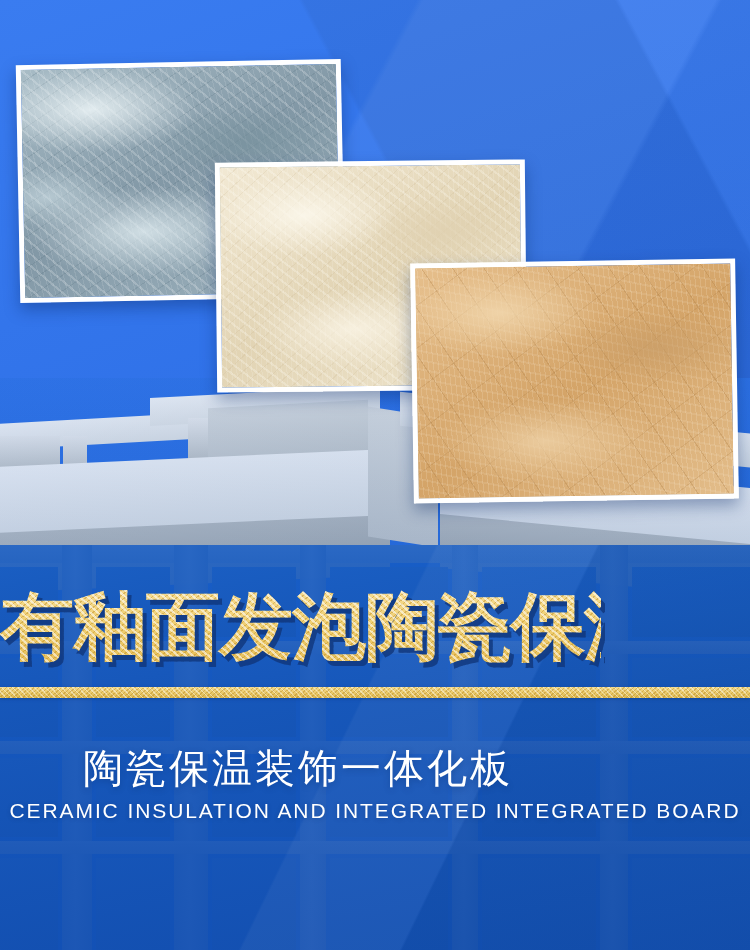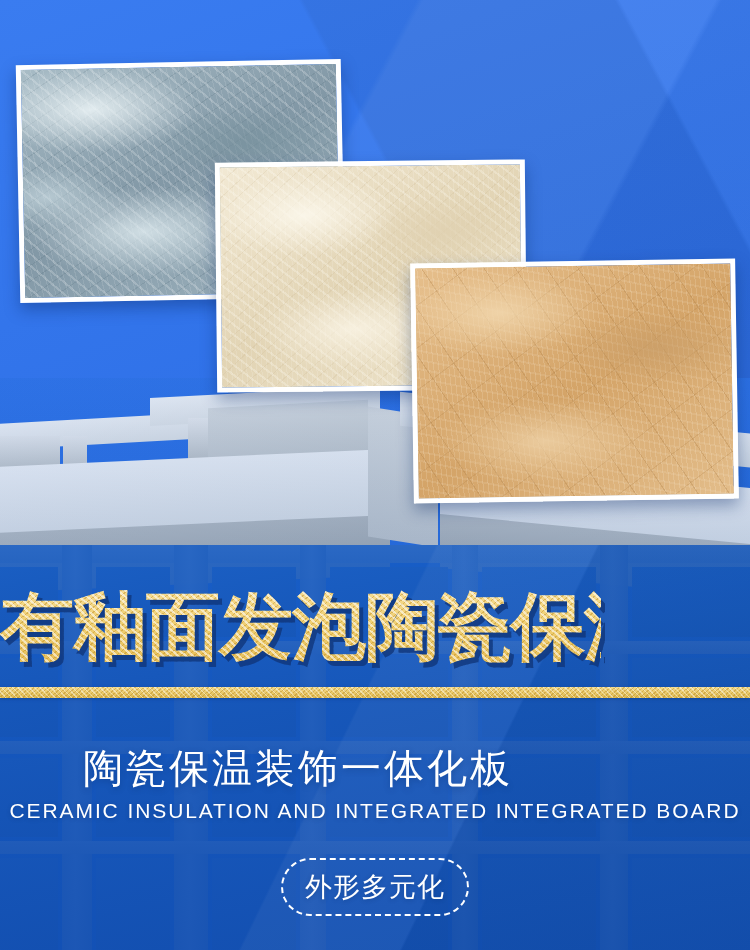--- a/index.html
+++ b/index.html
@@ -325,16 +325,15 @@
   </div>
 
   <div class="headline">有釉面发泡陶瓷保温板</div>
 
   <div class="gold-bar"></div>
 
   <div class="subtitle-cn">陶瓷保温装饰一体化板</div>
   <div class="subtitle-en">CERAMIC INSULATION AND INTEGRATED INTEGRATED BOARD</div>
 
   <div class="badges">
-    <div class="badge">外形多元化</div>
   </div>
 
 </div>
 
 </body></html>

